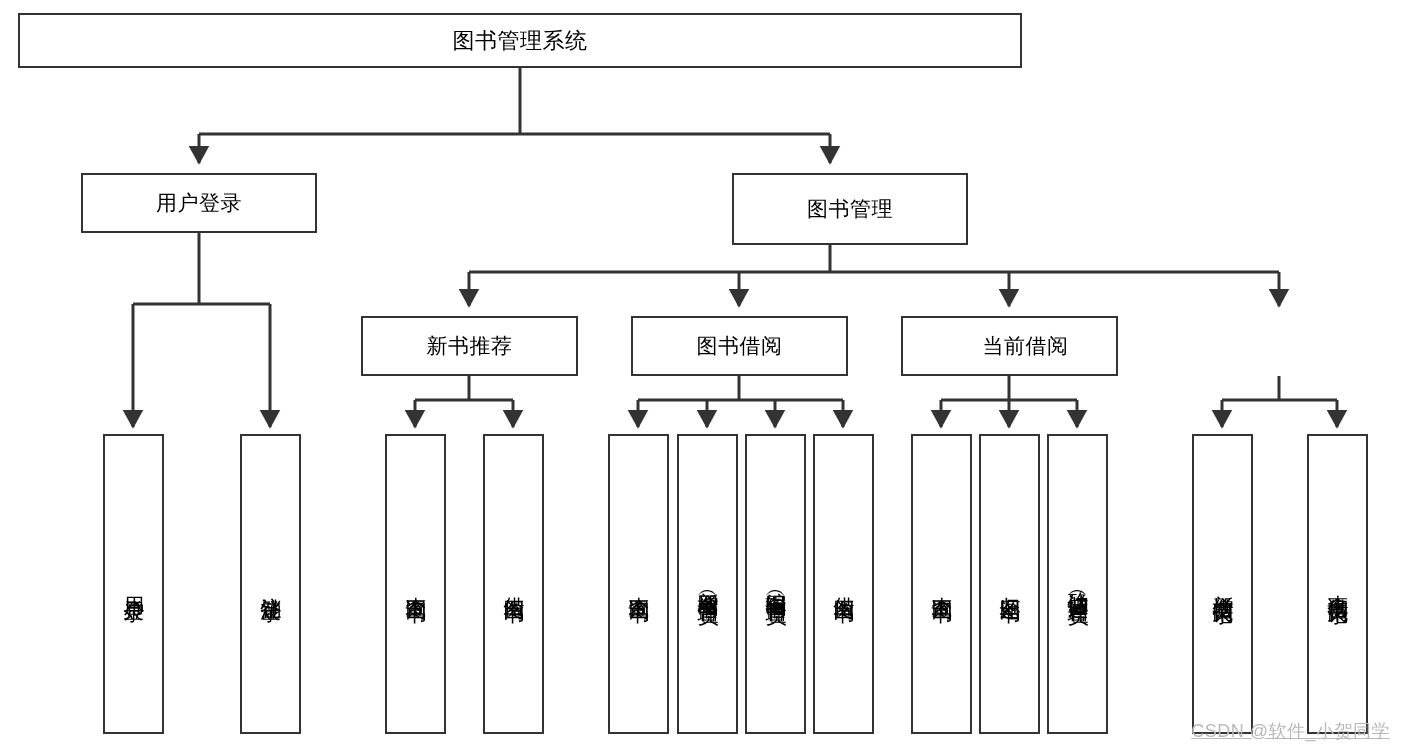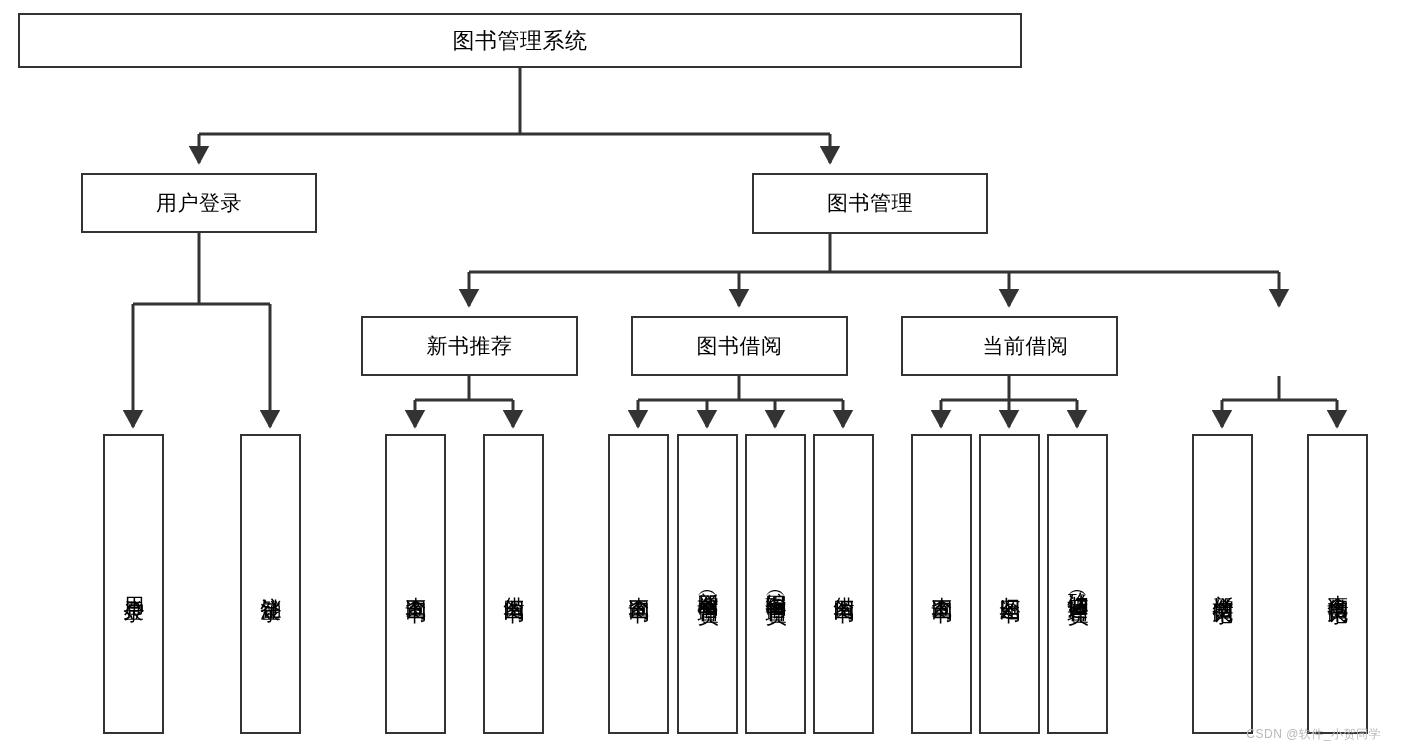--- a/index.html
+++ b/index.html
@@ -49,26 +49,27 @@
   .node.vert .label {
     writing-mode: vertical-rl;
     text-orientation: upright;
     font-size: 21px;
     letter-spacing: 2px;
     white-space: nowrap;
   }
   .node.root .label { font-size: 22px; }
   .watermark {
     position: absolute;
-    right: 24px;
+    right: 15px;
     bottom: 4px;
-    font-size: 12px;
+    font-size: 18px;
     color: #b9b9b9;
     letter-spacing: 0.5px;
     white-space: nowrap;
+    text-decoration: underline;
   }
 </style>
 </head>
 <body>
 
 <div id="canvas">
 
   <svg id="edges" viewBox="0 0 1405 747" width="1405" height="747">
     <defs>
       <marker id="arrow" viewBox="0 0 12 12" refX="10" refY="6" markerWidth="7" markerHeight="7" orient="auto-start-reverse">
@@ -119,21 +120,21 @@
     </g>
   </svg>
 
   <div class="node horiz root" style="left:18px; top:13px; width:1004px; height:55px;">
     <span class="label">图书管理系统</span>
   </div>
 
   <div class="node horiz" style="left:81px; top:173px; width:236px; height:60px;">
     <span class="label">用户登录</span>
   </div>
-  <div class="node horiz" style="left:752px; top:173px; width:236px; height:61px;">
+  <div class="node horiz" style="left:732px; top:173px; width:236px; height:72px;">
     <span class="label">图书管理</span>
   </div>
 
   <div class="node horiz" style="left:361px; top:316px; width:217px; height:60px;">
     <span class="label">新书推荐</span>
   </div>
   <div class="node horiz" style="left:631px; top:316px; width:217px; height:60px;">
     <span class="label">图书借阅</span>
   </div>
   <div class="node horiz" style="left:901px; top:316px; width:217px; height:60px;padding-left:32px;">

